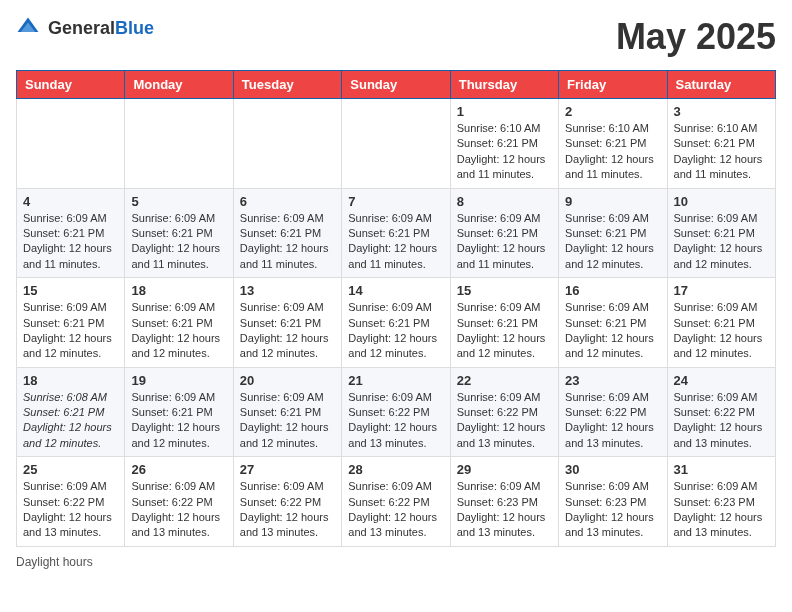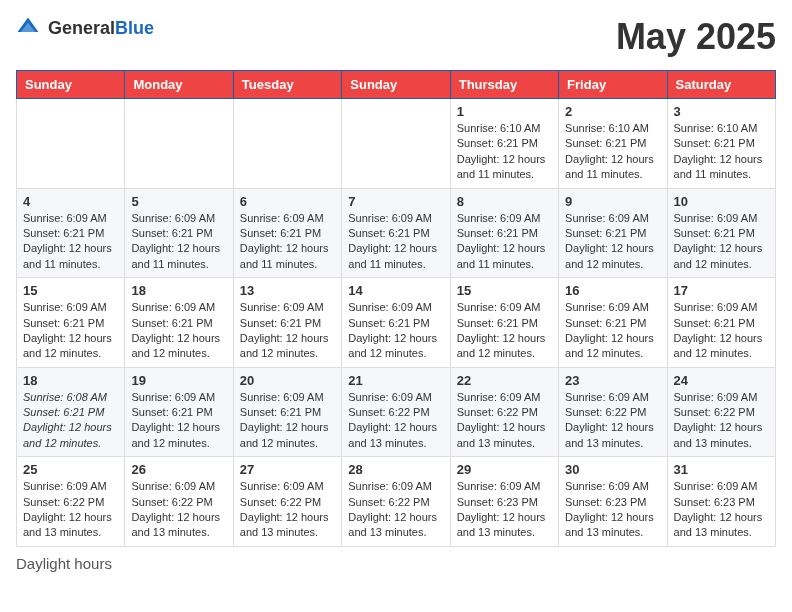--- a/index.html
+++ b/index.html
@@ -75,21 +75,21 @@
     .day-info {
       font-size: 11px;
       line-height: 1.4;
       color: #333;
     }
     .empty-cell {
       background: #fff;
     }
     .footer {
       margin-top: 8px;
-      font-size: 15px;
+      font-size: 12px;
       color: #555;
     }
   </style>
 </head>
 <body>
 
 <div class="header">
   <div class="logo">
     <svg class="logo-icon" viewBox="0 0 30 30" xmlns="http://www.w3.org/2000/svg">
       <polygon points="15,2 28,20 2,20" fill="#1a6abf"></polygon>

